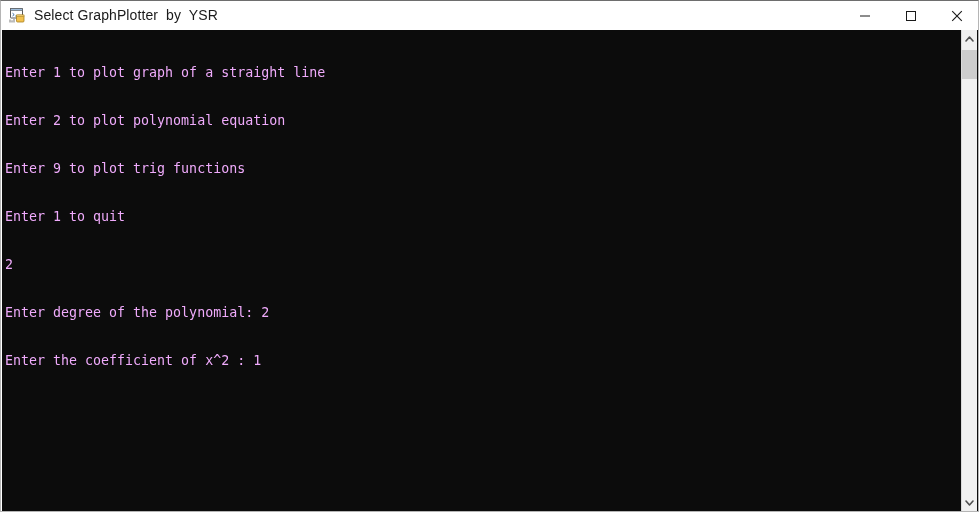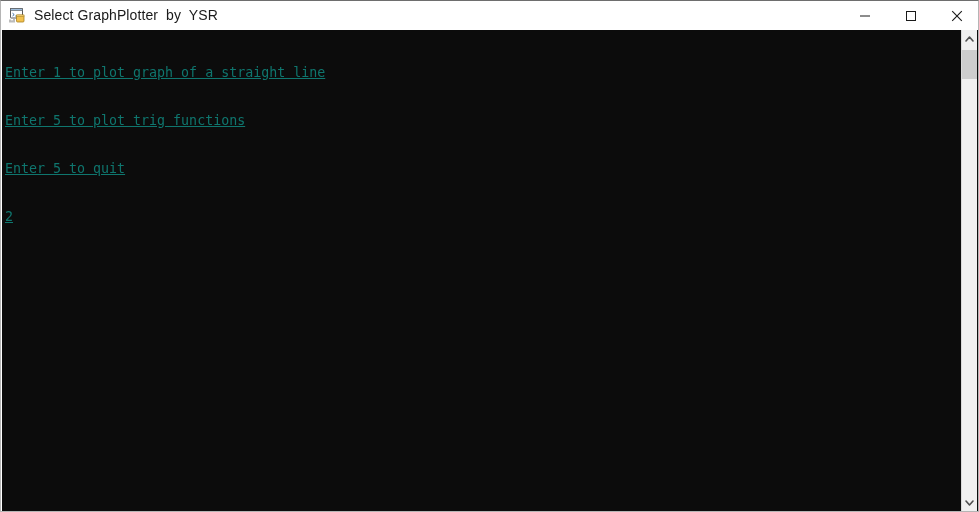--- a/index.html
+++ b/index.html
@@ -85,22 +85,21 @@
     font-family: "DejaVu Sans Mono", "Liberation Mono", monospace;
     font-size: 13.3px;
     line-height: 16px;
     color: #16c60c;
     white-space: pre;
     letter-spacing: 0px;
   }
   .line {
     height: 16px;
     white-space: pre;
-    color: #0f766e;
-    text-decoration: underline;
+    color: #f0abfc;
   }
 
   
   #scrollbar {
     position: absolute;
     right: 1px;
     top: 29px;
     width: 16px;
     height: 482px;
     background: #f0f0f0;
@@ -173,23 +172,26 @@
       <svg width="12" height="12" viewBox="0 0 12 12" xmlns="http://www.w3.org/2000/svg">
         <line x1="1.2" y1="1.2" x2="10.8" y2="10.8" stroke="#1a1a1a" stroke-width="1.1"></line>
         <line x1="10.8" y1="1.2" x2="1.2" y2="10.8" stroke="#1a1a1a" stroke-width="1.1"></line>
       </svg>
     </div>
   </div>
 
   <div id="console">
     <div id="console-text">
       <div class="line">Enter 1 to plot graph of a straight line</div>
-      <div class="line">Enter 5 to plot trig functions</div>
-      <div class="line">Enter 5 to quit</div>
+      <div class="line">Enter 2 to plot polynomial equation</div>
+      <div class="line">Enter 9 to plot trig functions</div>
+      <div class="line">Enter 1 to quit</div>
       <div class="line">2</div>
+      <div class="line">Enter degree of the polynomial: 2</div>
+      <div class="line">Enter the coefficient of x^2 : 1</div>
       
     </div>
   </div>
 
   <div id="scrollbar">
     <div id="sb-track"></div>
     <div id="sb-up">
       <svg width="9" height="6" viewBox="0 0 9 6" xmlns="http://www.w3.org/2000/svg">
         <path d="M1 5 L4.5 1 L8 5" fill="none" stroke="#505050" stroke-width="1.6" stroke-linecap="round" stroke-linejoin="round"></path>
       </svg>

